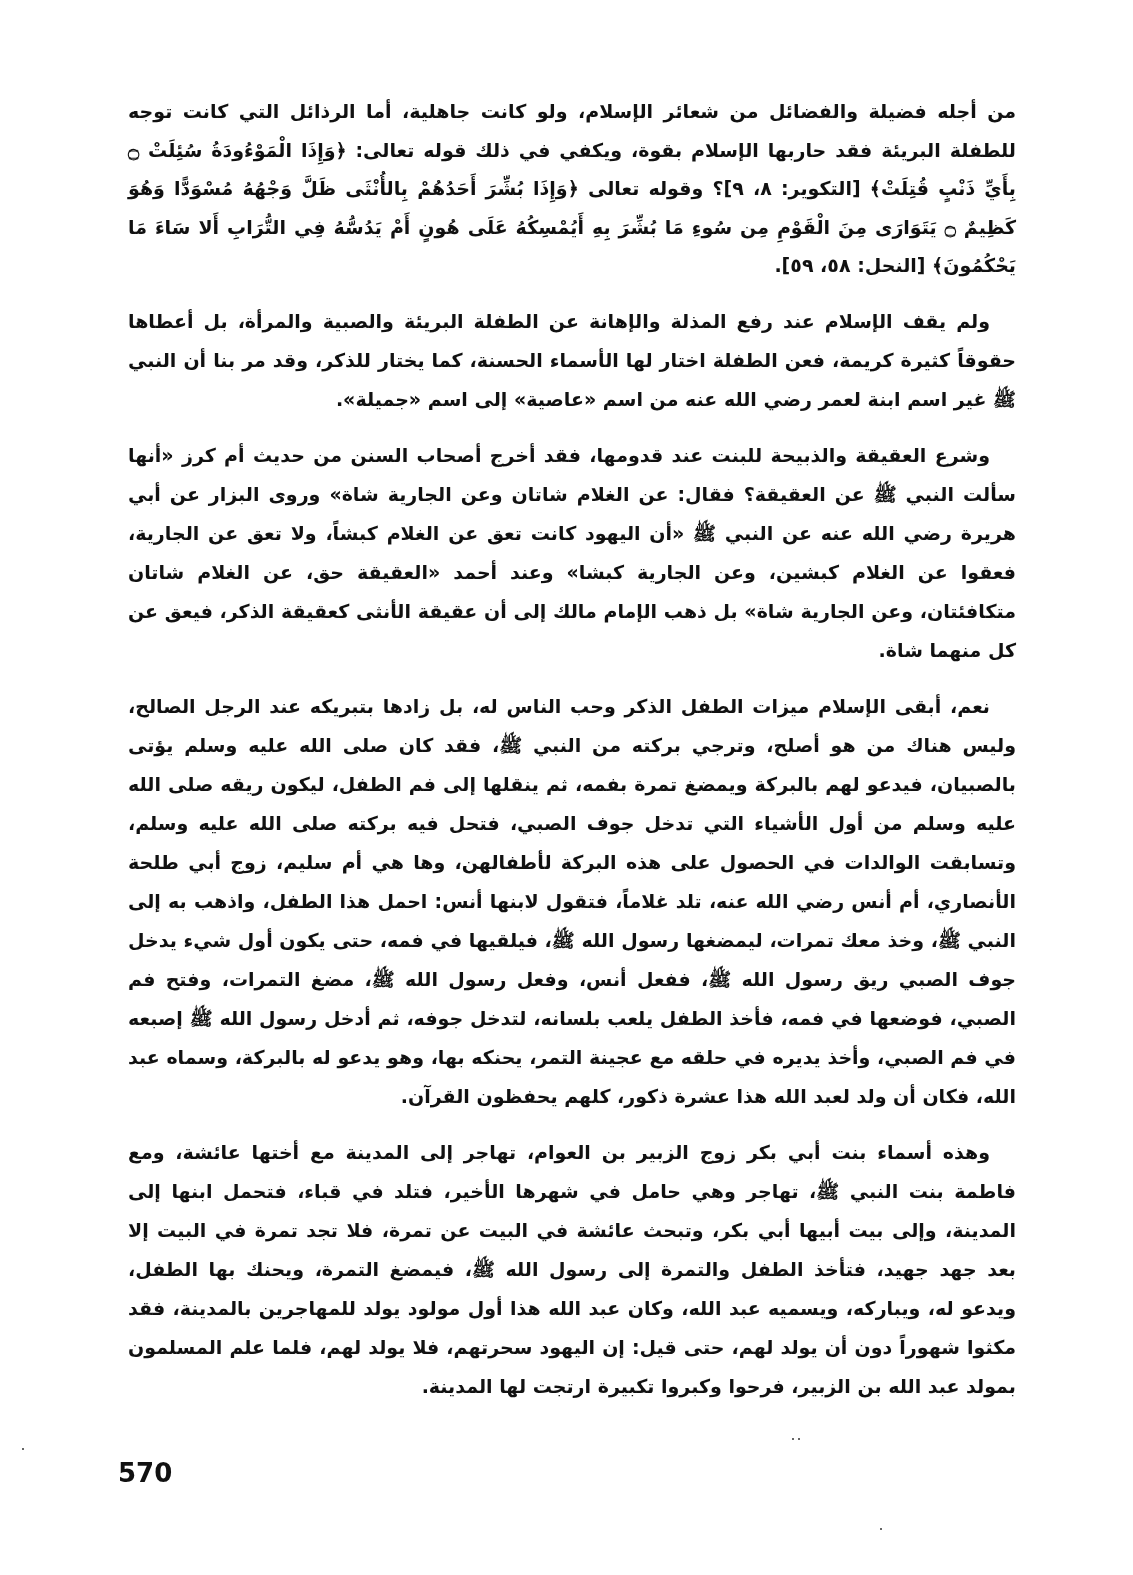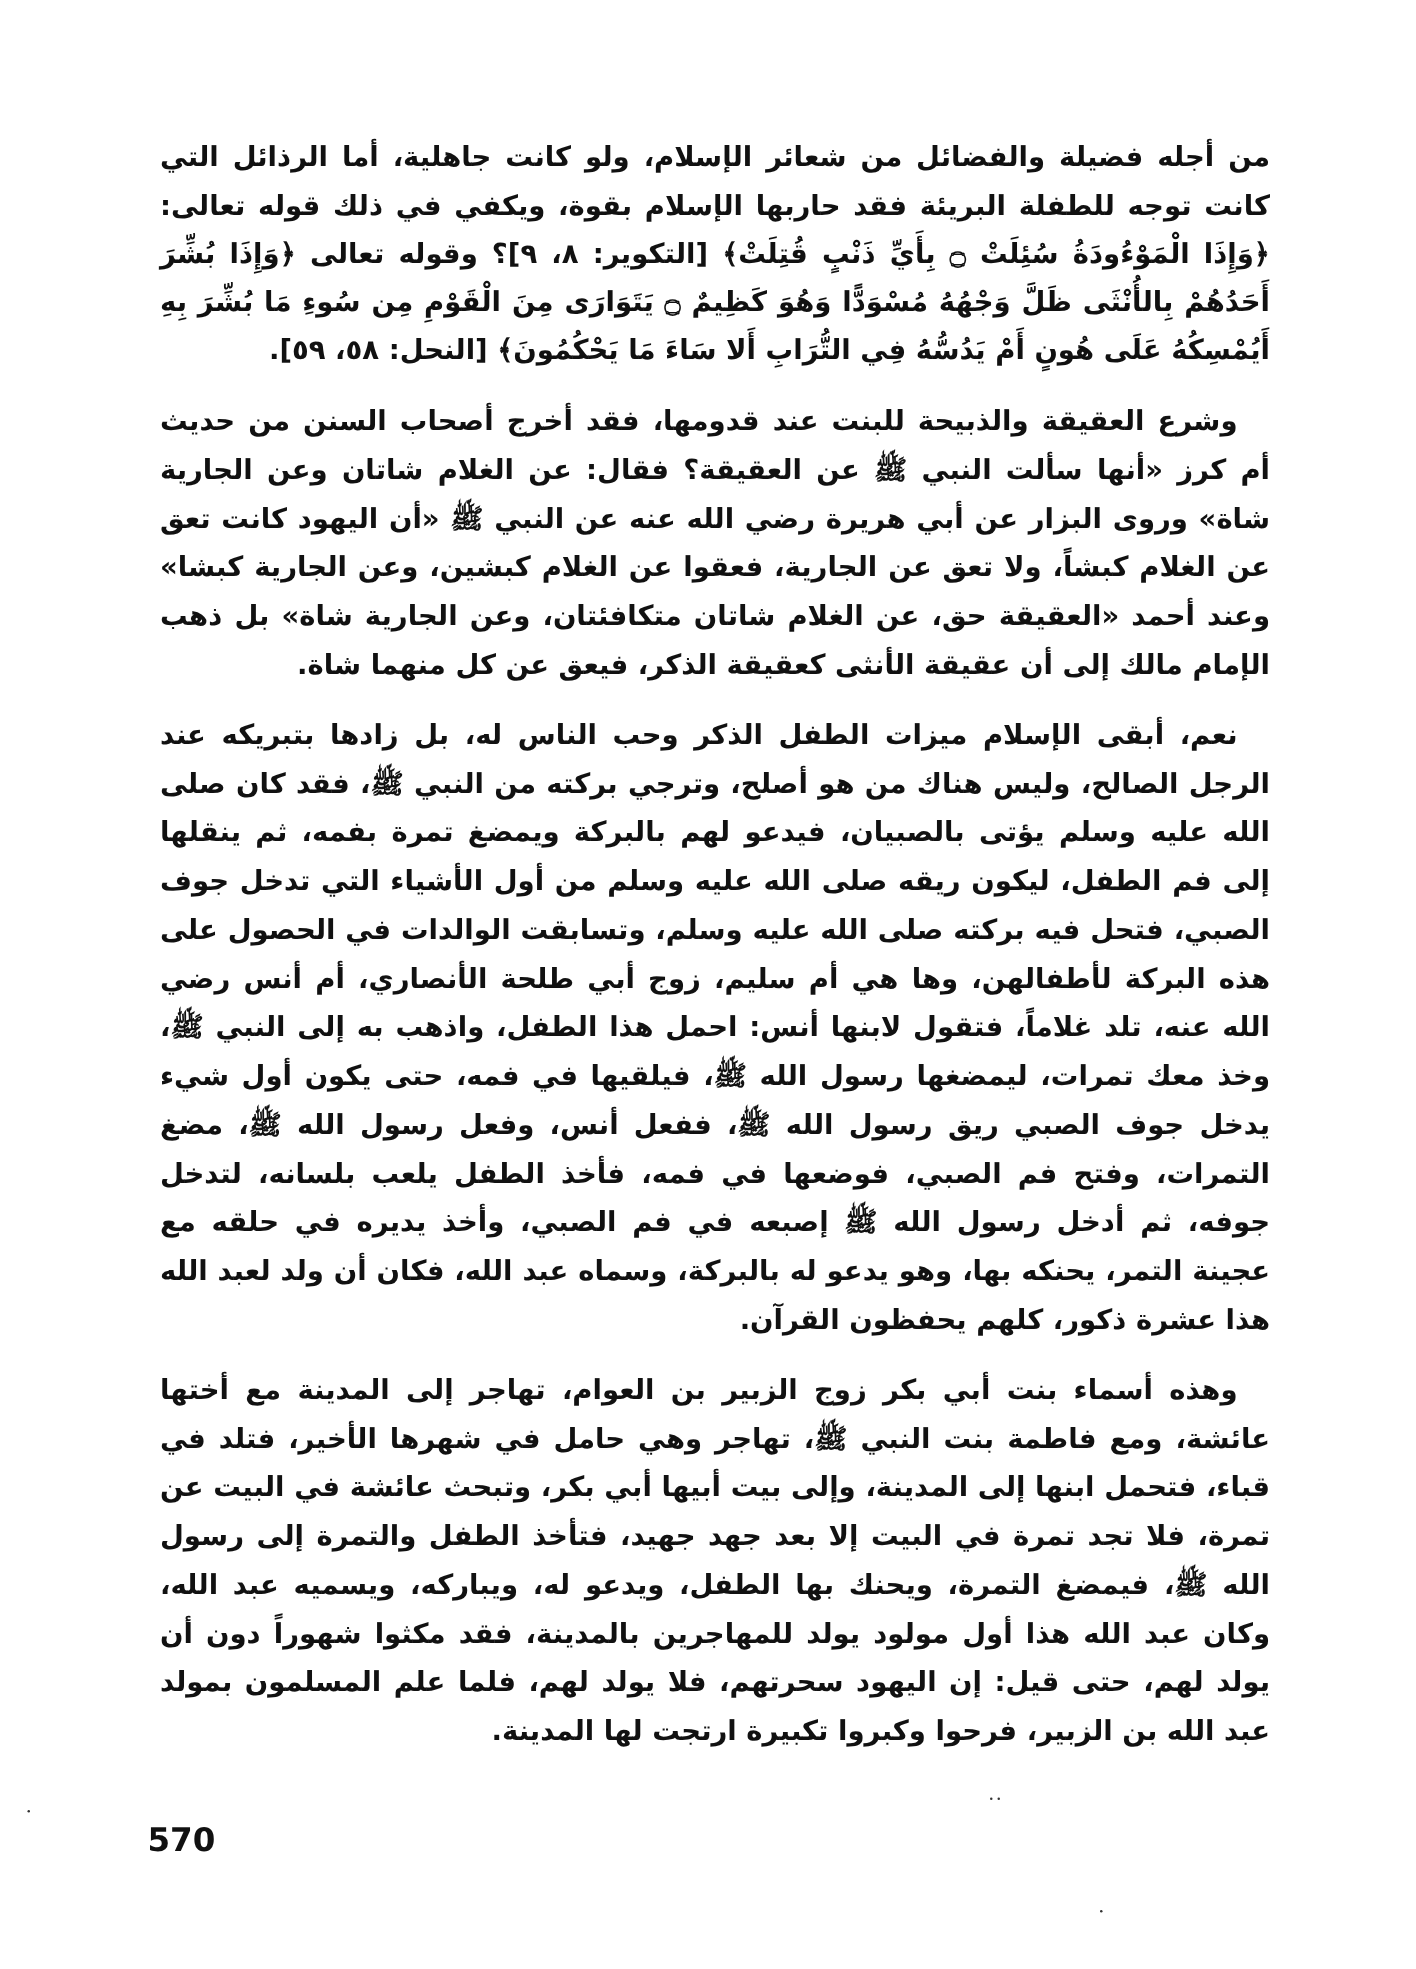--- a/index.html
+++ b/index.html
@@ -16,25 +16,25 @@
       font-family: "DejaVu Sans", "Liberation Sans", sans-serif;
     }
     .page {
       position: absolute;
       left: 128px;
       top: 92px;
       width: 888px;
       direction: rtl;
     }
     .para {
-      font-size: 22px;
+      font-size: 19px;
       line-height: 39px;
       text-align: justify;
       text-align-last: right;
-      margin: 16px 0 17px 0;
+      margin: 0 0 17px 0;
       font-weight: bold;
       letter-spacing: -0.2px;
     }
     .para.indent {
       text-indent: 26px;
     }
     .para.first {
       line-height: 38.5px;
     }
     .page-number {
@@ -52,20 +52,21 @@
       height: 2px;
       background: #333;
       border-radius: 1px;
     }
   </style>
 </head>
 <body>
 
 <div class="page">
   <p class="para first">من أجله فضيلة والفضائل من شعائر الإسلام، ولو كانت جاهلية، أما الرذائل التي كانت توجه للطفلة البريئة فقد حاربها الإسلام بقوة، ويكفي في ذلك قوله تعالى: ﴿وَإِذَا الْمَوْءُودَةُ سُئِلَتْ ۝ بِأَيِّ ذَنْبٍ قُتِلَتْ﴾ [التكوير: ٨، ٩]؟ وقوله تعالى ﴿وَإِذَا بُشِّرَ أَحَدُهُمْ بِالأُنْثَى ظَلَّ وَجْهُهُ مُسْوَدًّا وَهُوَ كَظِيمٌ ۝ يَتَوَارَى مِنَ الْقَوْمِ مِن سُوءِ مَا بُشِّرَ بِهِ أَيُمْسِكُهُ عَلَى هُونٍ أَمْ يَدُسُّهُ فِي التُّرَابِ أَلا سَاءَ مَا يَحْكُمُونَ﴾ [النحل: ٥٨، ٥٩].</p>
+  <p class="para indent">ولم يقف الإسلام عند رفع المذلة والإهانة عن الطفلة البريئة والصبية والمرأة، بل أعطاها حقوقاً كثيرة كريمة، فعن الطفلة اختار لها الأسماء الحسنة، كما يختار للذكر، وقد مر بنا أن النبي ﷺ غير اسم ابنة لعمر رضي الله عنه من اسم «عاصية» إلى اسم «جميلة».</p>
   <p class="para indent">وشرع العقيقة والذبيحة للبنت عند قدومها، فقد أخرج أصحاب السنن من حديث أم كرز «أنها سألت النبي ﷺ عن العقيقة؟ فقال: عن الغلام شاتان وعن الجارية شاة» وروى البزار عن أبي هريرة رضي الله عنه عن النبي ﷺ «أن اليهود كانت تعق عن الغلام كبشاً، ولا تعق عن الجارية، فعقوا عن الغلام كبشين، وعن الجارية كبشا» وعند أحمد «العقيقة حق، عن الغلام شاتان متكافئتان، وعن الجارية شاة» بل ذهب الإمام مالك إلى أن عقيقة الأنثى كعقيقة الذكر، فيعق عن كل منهما شاة.</p>
   <p class="para indent">نعم، أبقى الإسلام ميزات الطفل الذكر وحب الناس له، بل زادها بتبريكه عند الرجل الصالح، وليس هناك من هو أصلح، وترجي بركته من النبي ﷺ، فقد كان صلى الله عليه وسلم يؤتى بالصبيان، فيدعو لهم بالبركة ويمضغ تمرة بفمه، ثم ينقلها إلى فم الطفل، ليكون ريقه صلى الله عليه وسلم من أول الأشياء التي تدخل جوف الصبي، فتحل فيه بركته صلى الله عليه وسلم، وتسابقت الوالدات في الحصول على هذه البركة لأطفالهن، وها هي أم سليم، زوج أبي طلحة الأنصاري، أم أنس رضي الله عنه، تلد غلاماً، فتقول لابنها أنس: احمل هذا الطفل، واذهب به إلى النبي ﷺ، وخذ معك تمرات، ليمضغها رسول الله ﷺ، فيلقيها في فمه، حتى يكون أول شيء يدخل جوف الصبي ريق رسول الله ﷺ، ففعل أنس، وفعل رسول الله ﷺ، مضغ التمرات، وفتح فم الصبي، فوضعها في فمه، فأخذ الطفل يلعب بلسانه، لتدخل جوفه، ثم أدخل رسول الله ﷺ إصبعه في فم الصبي، وأخذ يديره في حلقه مع عجينة التمر، يحنكه بها، وهو يدعو له بالبركة، وسماه عبد الله، فكان أن ولد لعبد الله هذا عشرة ذكور، كلهم يحفظون القرآن.</p>
   <p class="para indent">وهذه أسماء بنت أبي بكر زوج الزبير بن العوام، تهاجر إلى المدينة مع أختها عائشة، ومع فاطمة بنت النبي ﷺ، تهاجر وهي حامل في شهرها الأخير، فتلد في قباء، فتحمل ابنها إلى المدينة، وإلى بيت أبيها أبي بكر، وتبحث عائشة في البيت عن تمرة، فلا تجد تمرة في البيت إلا بعد جهد جهيد، فتأخذ الطفل والتمرة إلى رسول الله ﷺ، فيمضغ التمرة، ويحنك بها الطفل، ويدعو له، ويباركه، ويسميه عبد الله، وكان عبد الله هذا أول مولود يولد للمهاجرين بالمدينة، فقد مكثوا شهوراً دون أن يولد لهم، حتى قيل: إن اليهود سحرتهم، فلا يولد لهم، فلما علم المسلمون بمولد عبد الله بن الزبير، فرحوا وكبروا تكبيرة ارتجت لها المدينة.</p>
 </div>
 
 <div class="page-number">570</div>
 
 <span class="speck" style="left:792px; top:1438px;"></span>
 <span class="speck" style="left:798px; top:1438px;"></span>
 <span class="speck" style="left:880px; top:1528px;"></span>

